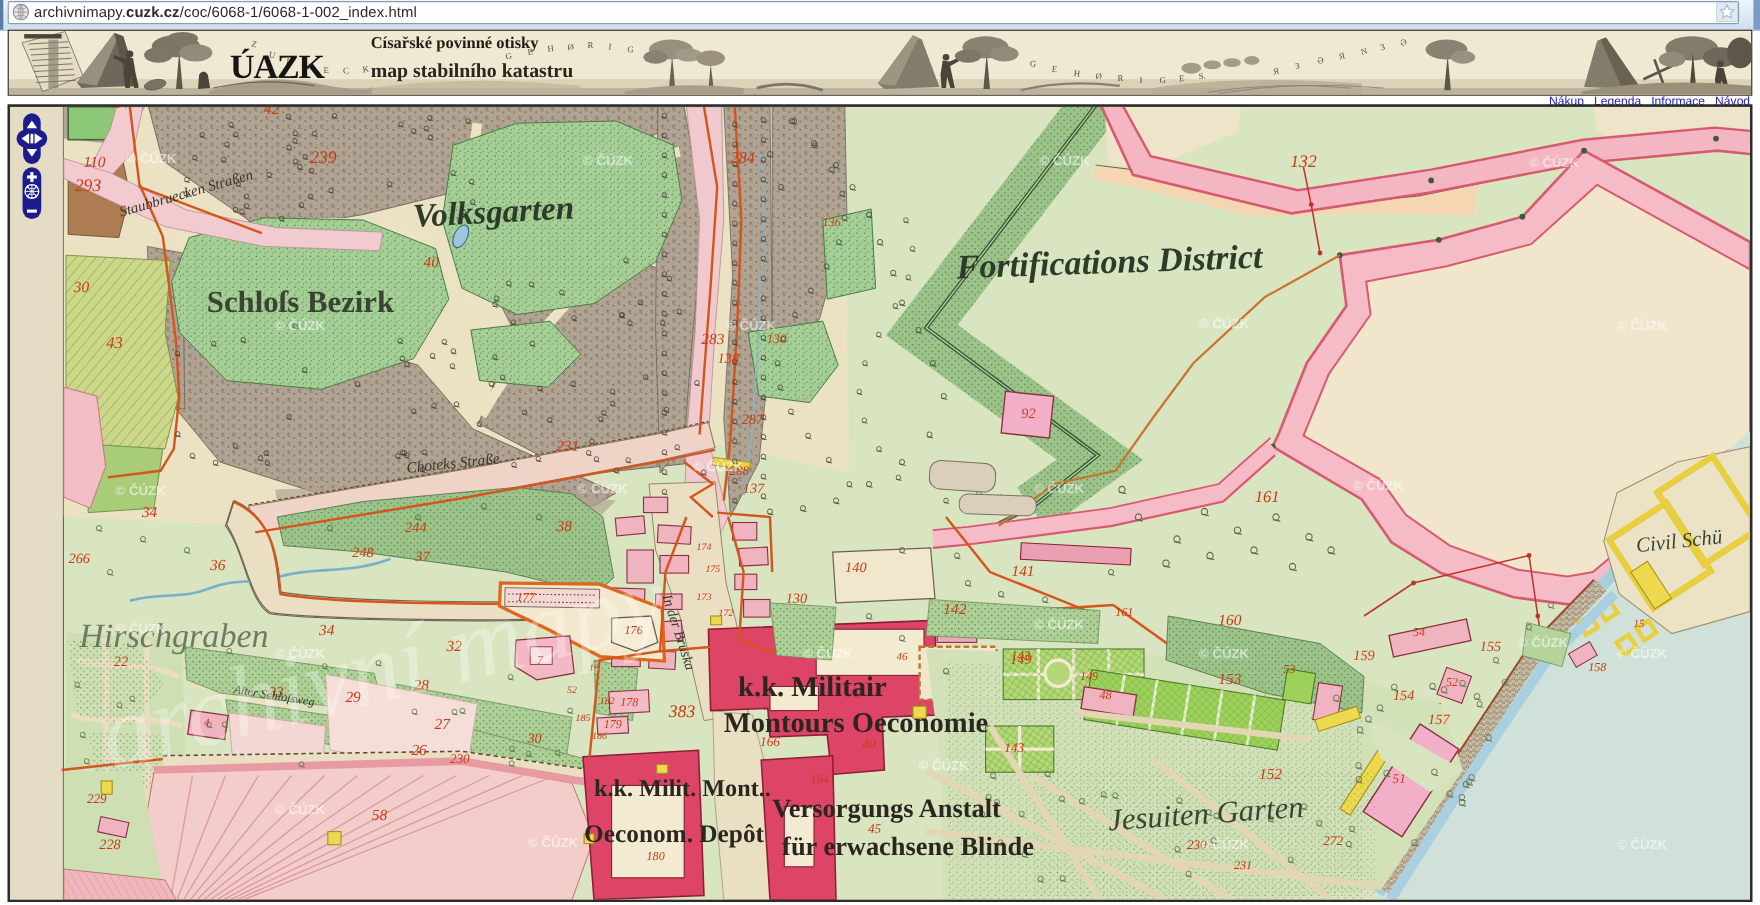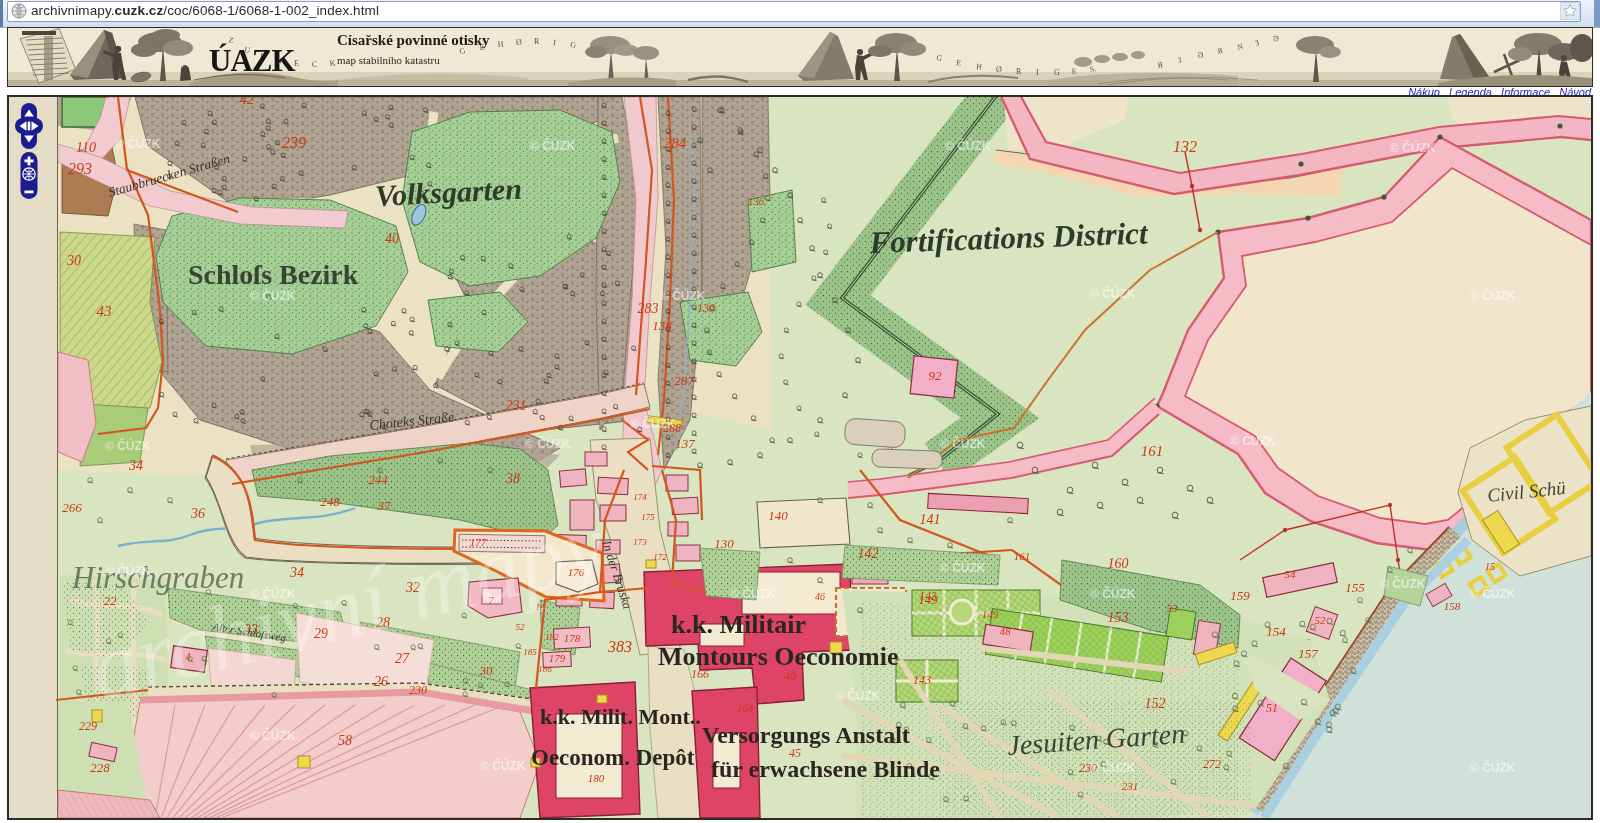--- a/index.html
+++ b/index.html
@@ -167,23 +167,23 @@
 <path d="M1430 55 Q1500 42 1584 50 L1584 58 L1430 58 Z" fill="#9a9078"></path>
 
 <path d="M1090 56 q60 -10 130 -4 M1100 57 q70 -12 150 -5" stroke="#8a8172" stroke-width="0.8" fill="none"></path>
 </svg>
 </div>
 
 <div class="abs" style="left:209px;top:43px;font-family:'Liberation Serif',serif;font-weight:bold;font-size:31px;color:#151515;letter-spacing:-1px;">ÚAZK</div>
 
 <div class="abs" style="left:337px;top:32px;font-family:'Liberation Serif',serif;font-weight:bold;font-size:15px;color:#201c14;">Císařské povinné otisky</div>
 
-<div class="abs" style="left:337px;top:54px;font-family:'Liberation Serif',serif;font-weight:normal;font-size:11px;color:#2a261c;">map stabilního katastru</div>
-
-<div class="abs" style="left:0;top:86px;width:1591px;height:11px;font-size:11px;color:#2222cc;text-align:right;font-style:italic;">
+<div class="abs" style="left:337px;top:54px;font-family:'Liberation Serif',serif;font-weight:bold;font-size:18px;color:#2a261c;">map stabilního katastru</div>
+
+<div class="abs" style="left:0;top:86px;width:1591px;height:11px;font-size:11px;color:#2222cc;text-align:right;">
 <span style="text-decoration:underline;">Nákup</span>&nbsp;&nbsp;&nbsp;<span style="text-decoration:underline;">Legenda</span>&nbsp;&nbsp;&nbsp;<span style="text-decoration:underline;">Informace</span>&nbsp;&nbsp;&nbsp;<span style="text-decoration:underline;">Návod</span>
 </div>
 
 <svg id="mapsvg" class="abs" style="left:0;top:0;" width="1600" height="823" viewBox="0 0 1600 823">
 <defs>
 <pattern id="stipG" width="7" height="7" patternUnits="userSpaceOnUse">
  <rect width="7" height="7" fill="none"></rect>
  <circle cx="2" cy="2" r="0.7" fill="#46743c"></circle>
           <circle cx="5.5" cy="4.5" r="0.6" fill="#50804a"></circle>
  <circle cx="3" cy="6" r="0.5" fill="#46743c"></circle>

